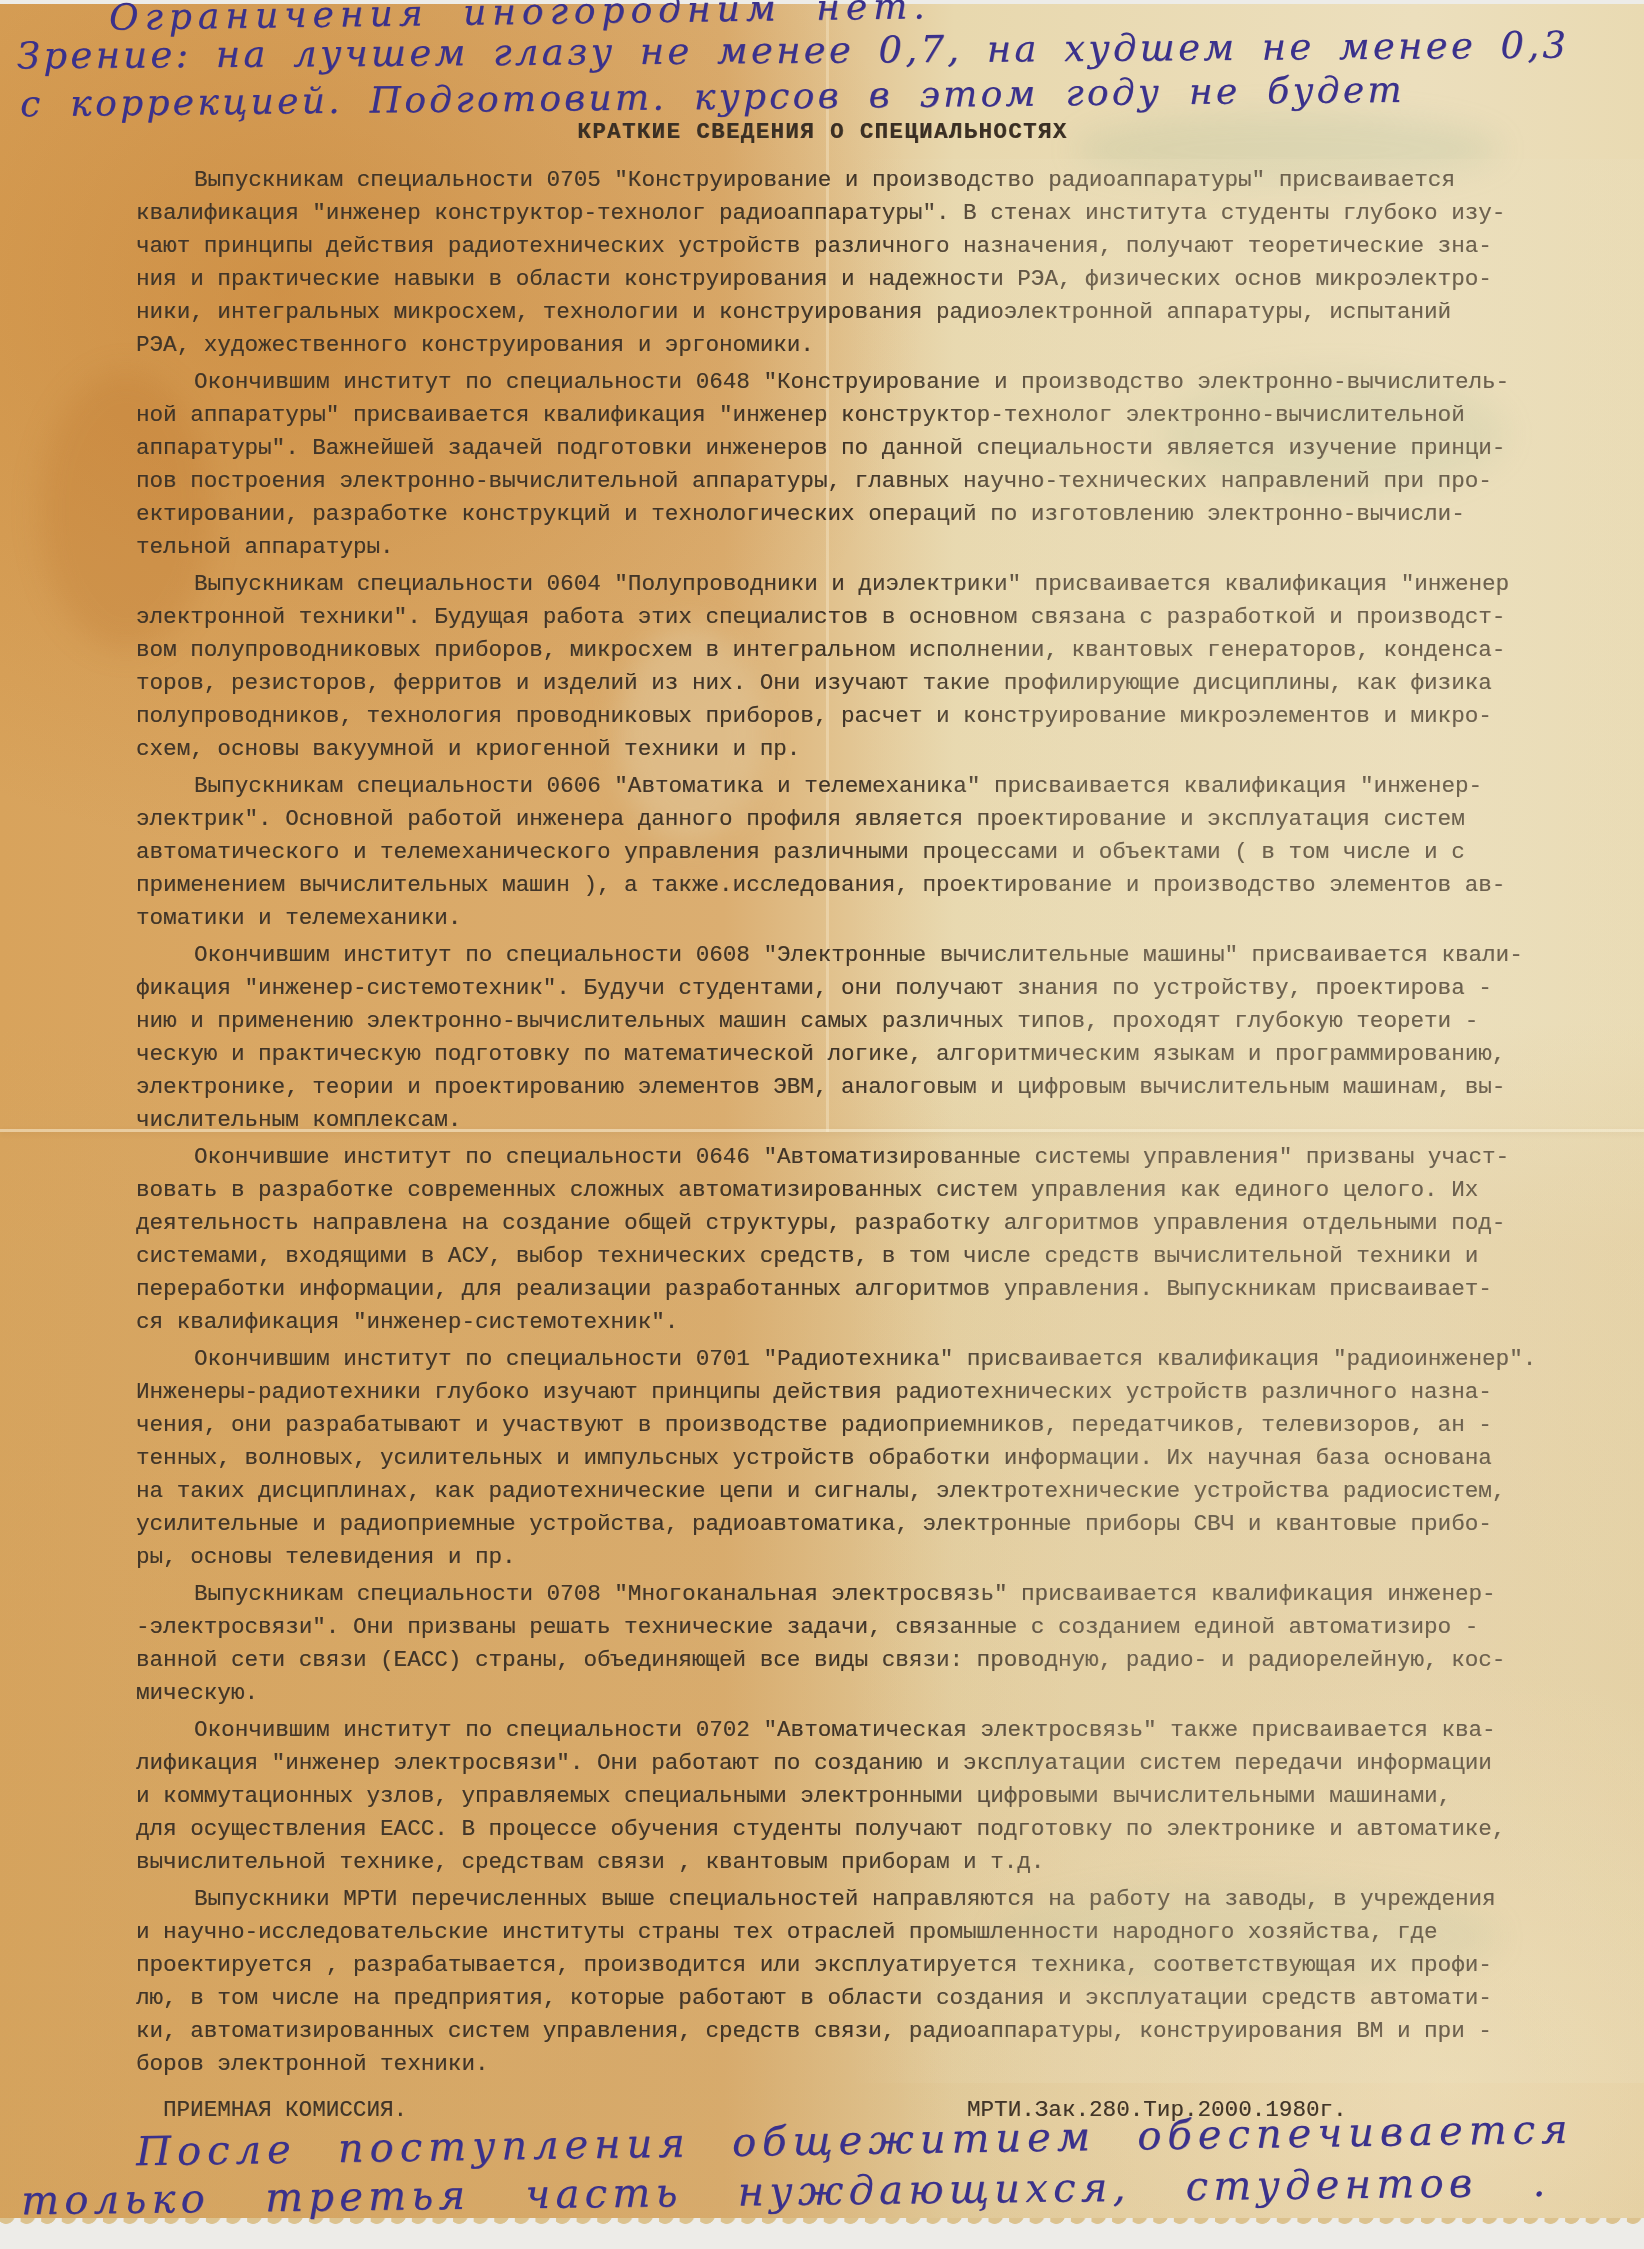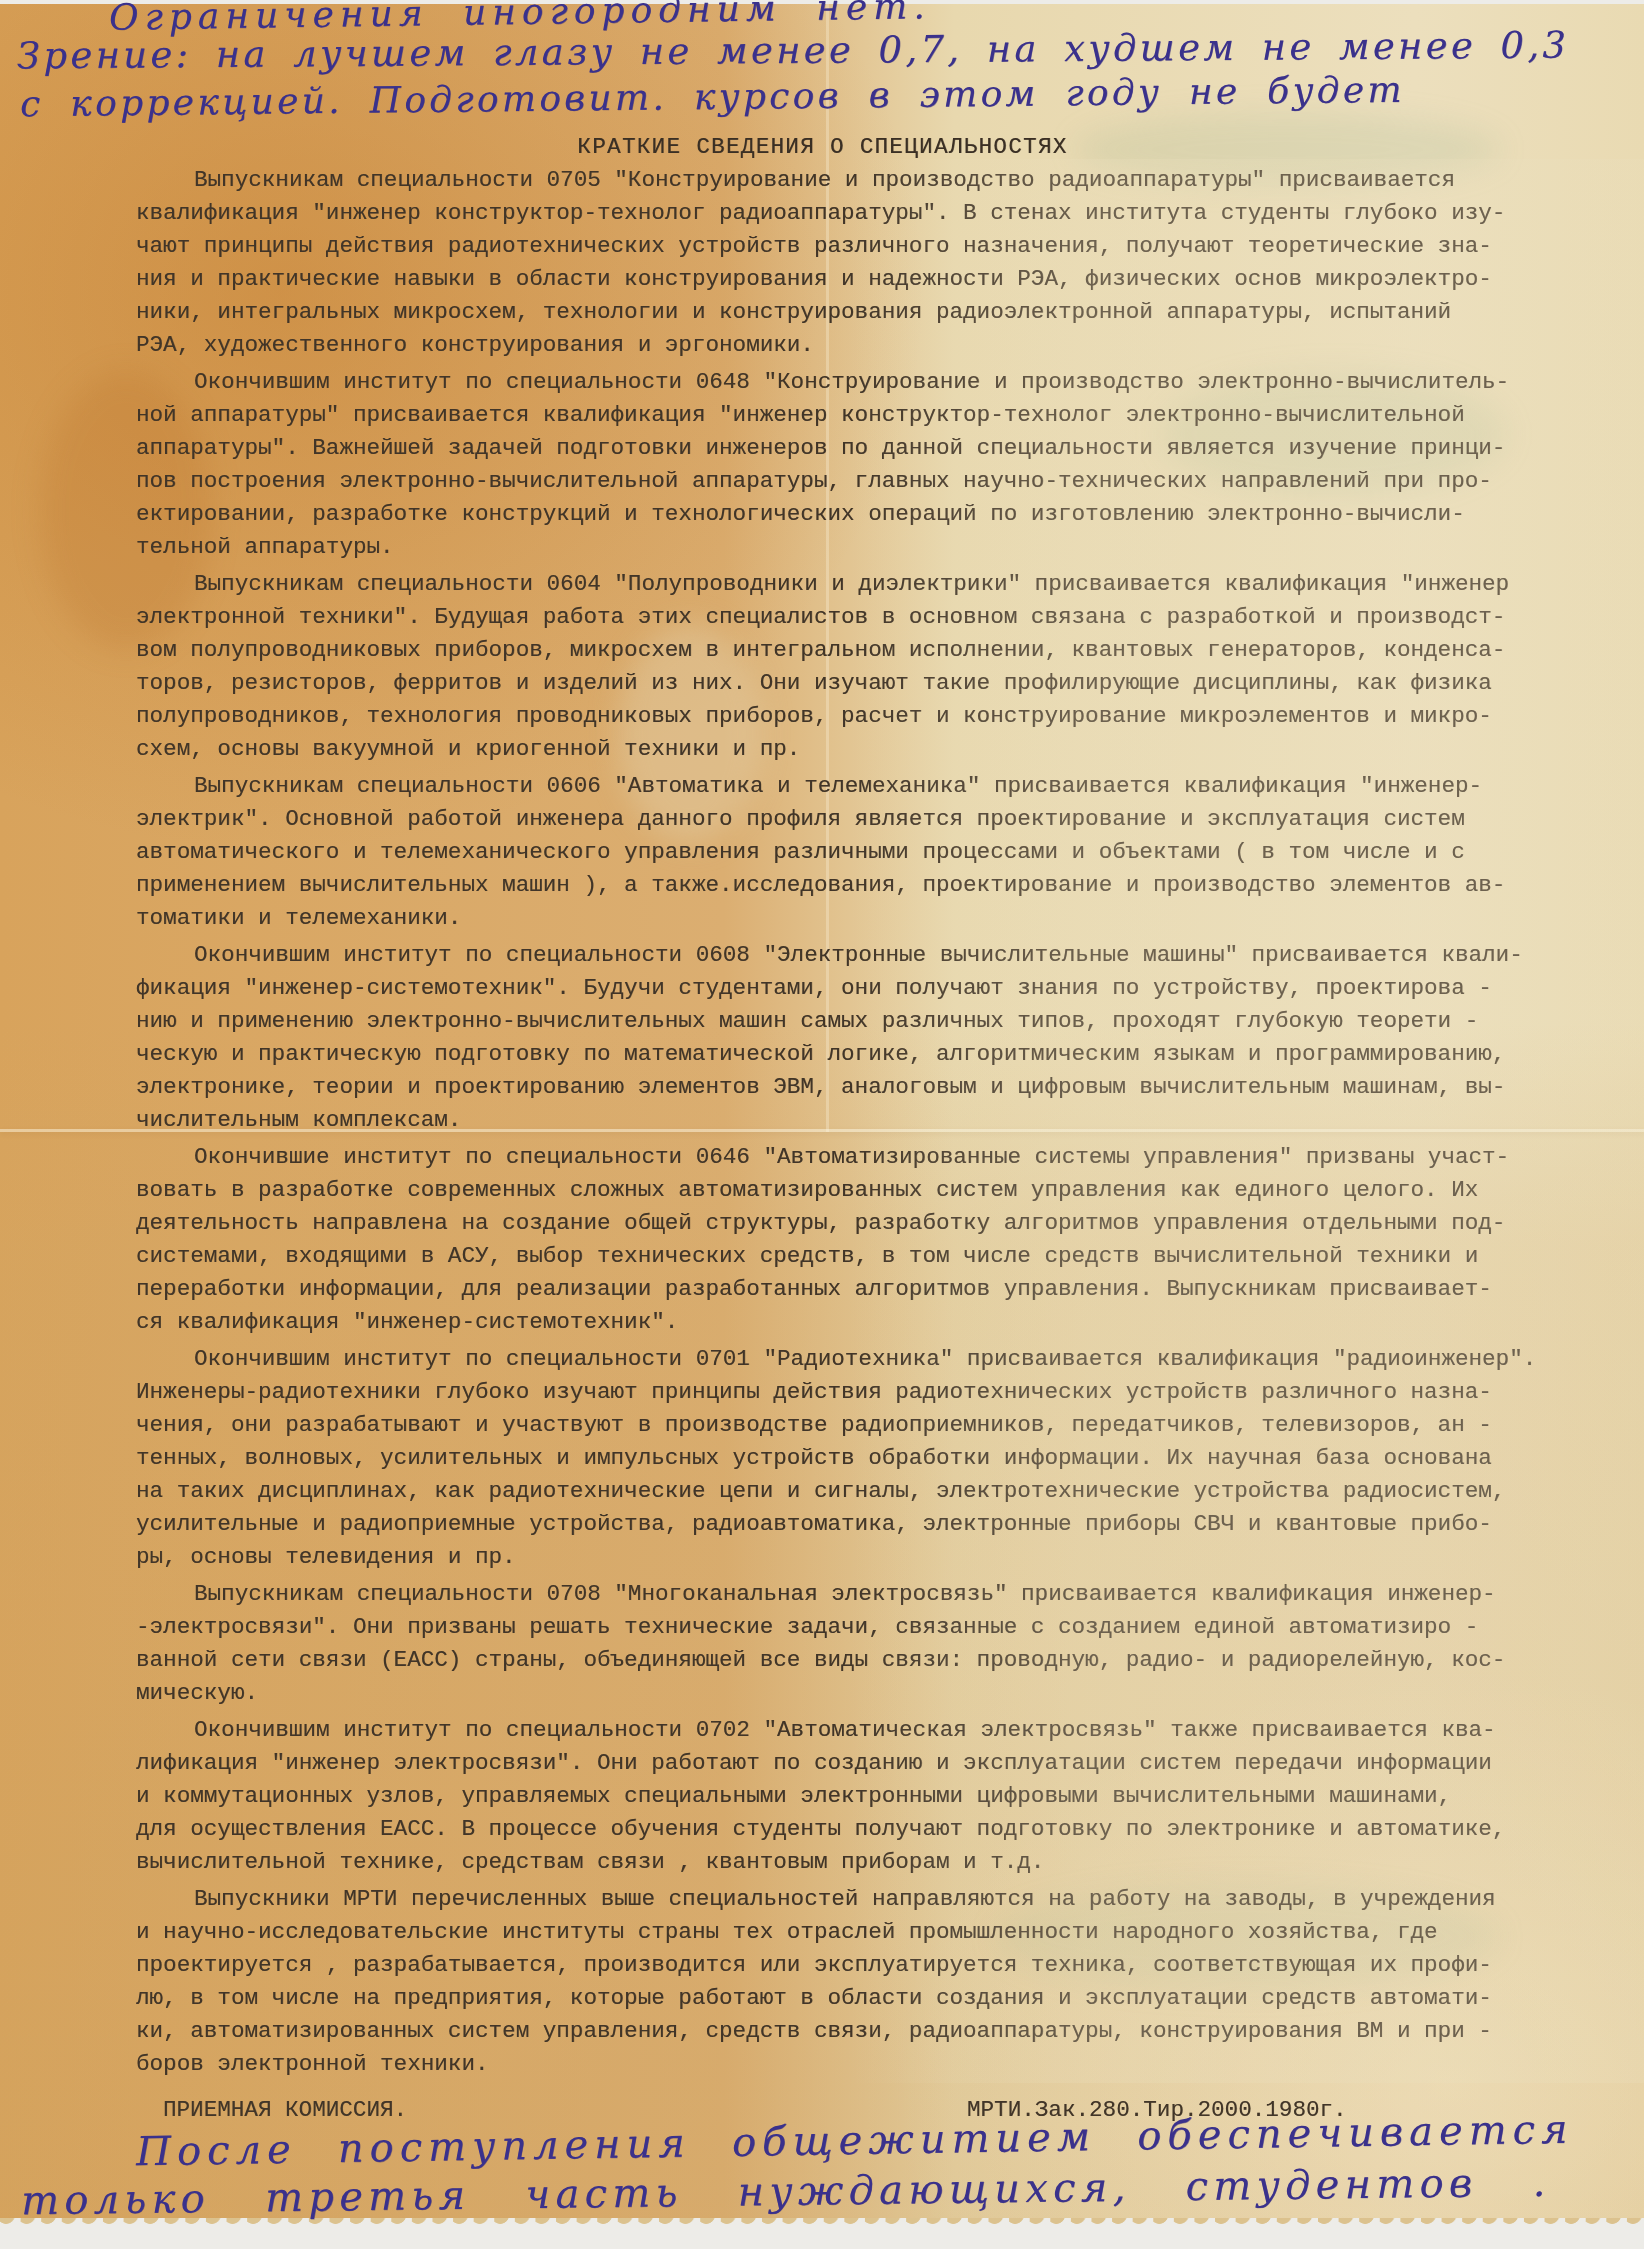--- a/index.html
+++ b/index.html
@@ -39,23 +39,22 @@
   .stain.o1{left:40px;top:371px;width:172px;height:279px;background:rgba(175,100,25,0.18);}
   .stain.o2{left:617px;top:624px;width:146px;height:219px;background:rgba(230,215,180,0.35);}
   
   .fade-veil{
     position:absolute;left:849px;top:159px;width:796px;height:1924px;z-index:5;pointer-events:none;
     background:linear-gradient(to right, rgba(235,224,190,0), rgba(235,224,190,0.26) 30%);
   }
   
   .title{
     position:absolute;left:0;top:119px;width:1645px;text-align:center;z-index:3;
-    font-size:22.6px;font-weight:400;letter-spacing:1.3px;color:#3a2f24;
+    font-size:22.6px;font-weight:700;letter-spacing:1.3px;color:#3a2f24;
     text-shadow:0.5px 0.3px 0 rgba(58,47,36,0.55);
-    margin-top:15px;
   }
   .typed-body{
     position:absolute;left:136px;top:164px;width:1426px;z-index:3;
   }
   .typed-body p{
     margin:0 0 4px 0;
     font-size:22.6px;line-height:33px;color:#413528;
     white-space:pre-line;text-indent:58px;
     text-shadow:0.3px 0.2px 0 rgba(65,53,40,0.45);
   }

